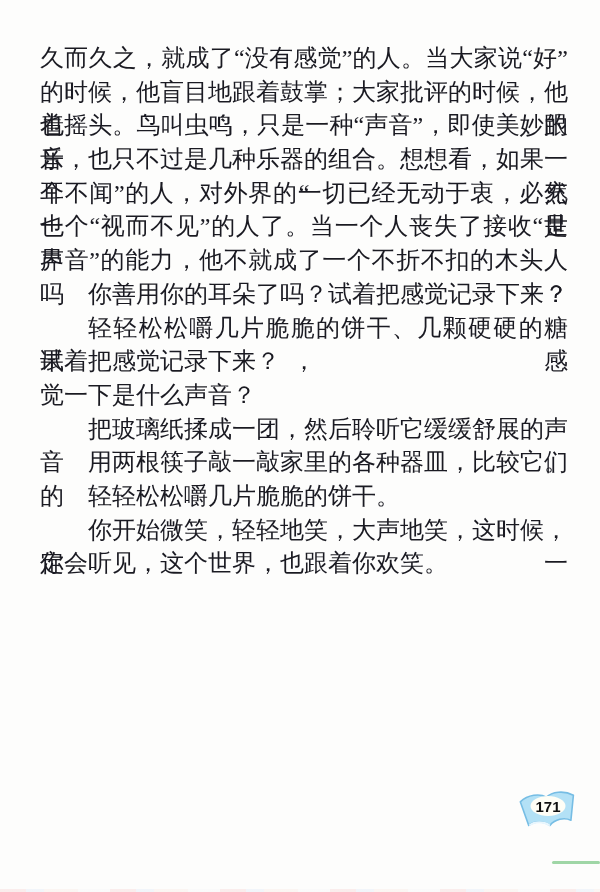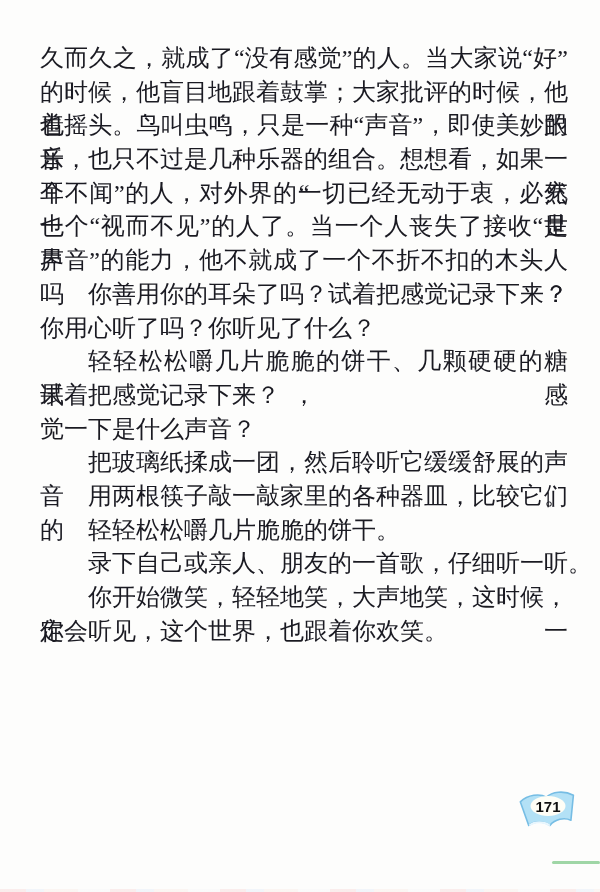--- a/index.html
+++ b/index.html
@@ -64,28 +64,26 @@
 
   <div class="text-block" style="color: rgb(26, 26, 34);">
       <div class="line justify">久而久之，就成了“没有感觉”的人。当大家说“好”</div>
       <div class="line justify">的时候，他盲目地跟着鼓掌；大家批评的时候，他也跟</div>
       <div class="line justify">着摇头。鸟叫虫鸣，只是一种“声音”，即使美妙的音</div>
       <div class="line justify">乐，也只不过是几种乐器的组合。想想看，如果一个“充</div>
       <div class="line justify">耳不闻”的人，对外界的一切已经无动于衷，必然也是</div>
       <div class="line justify">一个“视而不见”的人了。当一个人丧失了接收“世界</div>
       <div class="line justify">声音”的能力，他不就成了一个不折不扣的木头人吗？</div>
       <div class="line indent justify">你善用你的耳朵了吗？试着把感觉记录下来？</div>
-      <div class="line">你用心听了吗？你听见了什么？</div>
       <div class="line indent justify">轻轻松松嚼几片脆脆的饼干、几颗硬硬的糖果，感</div>
       <div class="line">试着把感觉记录下来？</div>
       <div class="line">觉一下是什么声音？</div>
       <div class="line indent justify">把玻璃纸揉成一团，然后聆听它缓缓舒展的声音。</div>
       <div class="line indent justify">用两根筷子敲一敲家里的各种器皿，比较它们的</div>
       <div class="line indent">轻轻松松嚼几片脆脆的饼干。</div>
-      <div class="line indent">录下自己或亲人、朋友的一首歌，仔细听一听。</div>
       <div class="line indent justify">你开始微笑，轻轻地笑，大声地笑，这时候，你一</div>
       <div class="line">定会听见，这个世界，也跟着你欢笑。</div>
     </div>
 
   <div class="footer-line" style="background: rgb(159, 214, 166);"></div>
 
   <div class="book-badge">
     <svg width="62" height="42" viewBox="0 0 62 42">
       <g transform="rotate(-7 31 20)">
         <path d="M31 7 C25 2.5 13 2 4.5 8.5 L10 33 C16 29 25 30 31 35.5 C37 30 46 29 52.5 33 L58 8.5 C49 2 37 2.5 31 7 Z" stroke-width="1.6" stroke-linejoin="round" fill="#b3e1f6" stroke="#76bde4"></path>

